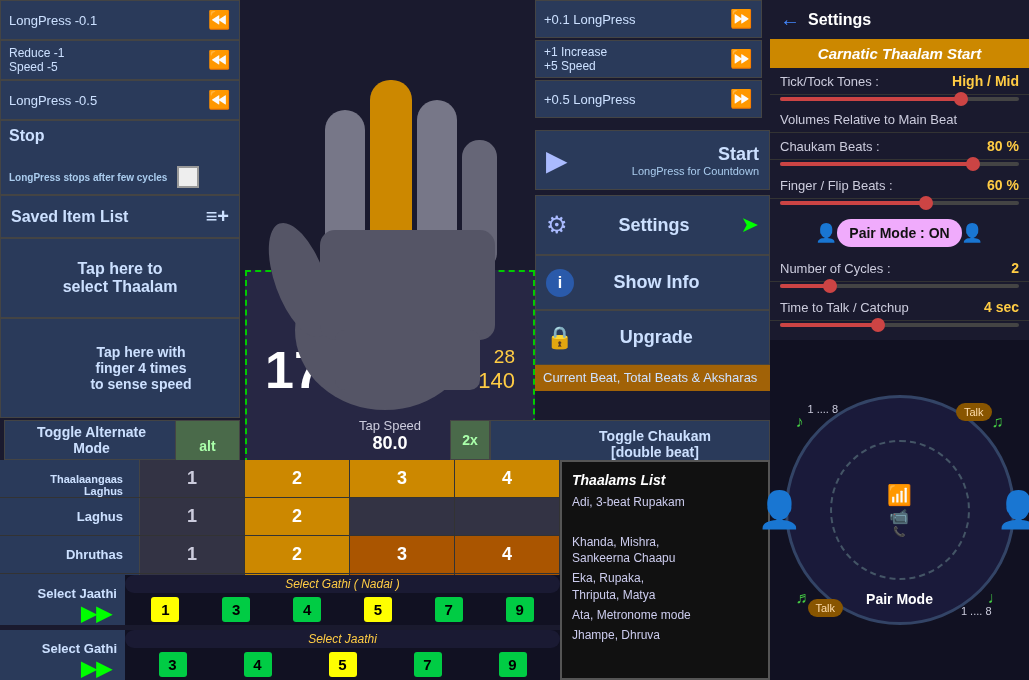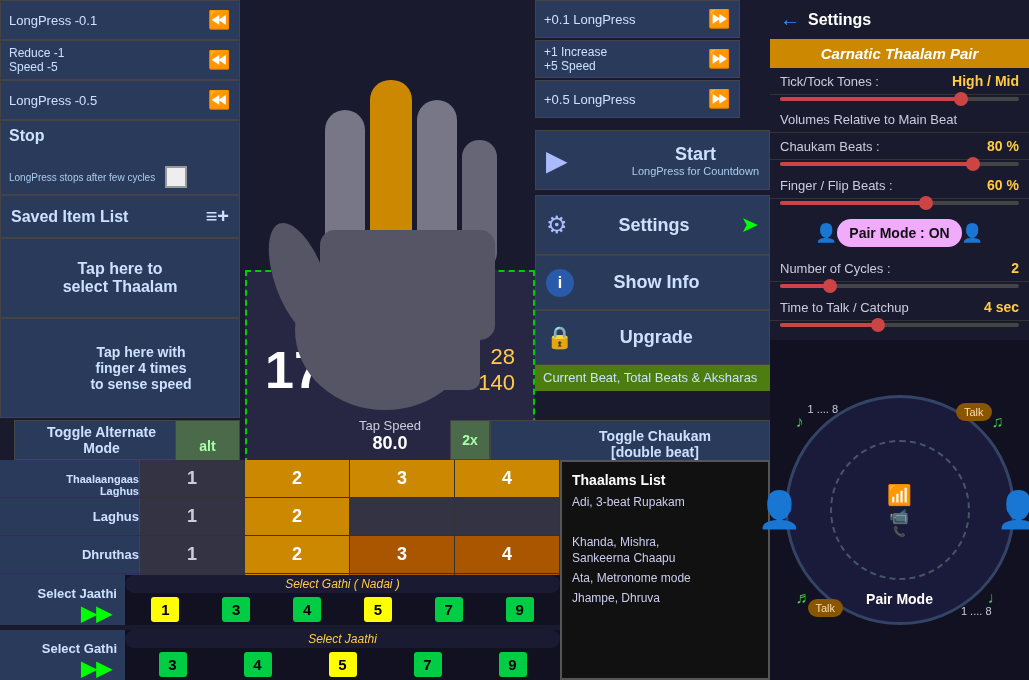--- a/index.html
+++ b/index.html
@@ -59,21 +59,21 @@
       justify-content: space-between;
     }
 
     .stop-square {
       width: 22px;
       height: 22px;
       background: #eee;
       border: 2px solid #999;
     }
 
-    .stop-sub { font-size: 10px; color: #aaccee; font-weight: normal; }
+    .stop-sub { font-size: 10px; color: #aaccee; font-weight: bold; }
 
     .rsc-btn {
       background: #2a3a5a;
       color: #cce0ff;
       border: 1px solid #444;
       display: flex;
       align-items: center;
       justify-content: space-between;
       padding: 4px 8px;
       font-size: 13px;
@@ -98,21 +98,21 @@
       justify-content: space-between;
       padding: 0 10px;
       cursor: pointer;
     }
 
     .start-btn .play-icon {
       font-size: 28px;
       color: #aabbff;
     }
 
-    .start-btn-text { text-align: center; }
+    .start-btn-text { text-align: right; }
     .start-btn-text .main { font-size: 18px; font-weight: bold; }
     .start-btn-text .sub { font-size: 11px; color: #aaccee; }
 
     
     .saved-item-btn {
       position: absolute;
       top: 195px;
       left: 0;
       width: 240px;
       height: 43px;
@@ -269,44 +269,44 @@
     .beat-numbers {
       display: flex;
       align-items: center;
       justify-content: space-between;
       margin-top: 5px;
       padding: 0 10px;
     }
 
     .beat-current { font-size: 52px; font-weight: bold; color: white; }
     .beat-right { display: flex; flex-direction: column; align-items: flex-end; }
-    .beat-total { font-size: 22px; color: #ffcc44; }
+    .beat-total { font-size: 19px; color: #ffcc44; }
     .beat-aksharas { font-size: 22px; color: #ffcc44; }
 
     .tap-speed-label { font-size: 13px; color: #ccccdd; margin-top: 18px; }
     .tap-speed-val { font-size: 18px; color: white; font-weight: bold; }
 
     
     .beat-info-label {
       position: absolute;
       top: 365px;
       left: 535px;
       width: 235px;
       font-size: 13px;
       color: #cce0ff;
-      background: #4d7c0f;
+      background: #a16207;
       padding: 4px 8px;
       line-height: 1.4;
     }
 
     
     .toggle-alt {
       position: absolute;
       top: 420px;
-      left: 14px;
+      left: 4px;
       width: 175px;
       height: 40px;
       background: #2a3a5a;
       color: #cce0ff;
       border: 1px solid #444;
       display: flex;
       align-items: center;
       justify-content: center;
       font-size: 14px;
       font-weight: bold;
@@ -381,21 +381,21 @@
       border-bottom: 1px solid #333;
     }
 
     .beat-row-label {
       width: 146px;
       background: #2a3a5a;
       color: #cce0ff;
       font-size: 13px;
       font-weight: bold;
       text-align: left;
-      padding-right: 0;
+      padding-right: 16px;
       height: 100%;
       display: flex;
       align-items: center;
       justify-content: flex-end;
       border-right: 1px solid #444;
     }
 
     .beat-cells {
       display: flex;
       flex: 1;
@@ -493,21 +493,21 @@
       top: 460px;
       left: 560px;
       width: 210px;
       height: 220px;
       background: #111111;
       border: 2px solid #555;
       color: #eeeeff;
       padding: 10px;
     }
 
-    .popup-title { font-size: 14px; font-weight: bold; color: #ffffff; margin-bottom: 6px; }
+    .popup-title { font-size: 14px; font-weight: bold; color: #ffffff; margin-bottom: 6px; font-style: italic; }
     .popup-item { font-size: 12px; color: #ccccee; margin-bottom: 3px; line-height: 1.4; }
 
     
     .settings-panel {
       background: #1a1a2e;
       color: white;
       height: 340px;
       display: flex;
       flex-direction: column;
     }
@@ -732,21 +732,21 @@
   <div style="position:absolute;top:120px;left:0;width:240px;height:75px;">
     <div class="stop-btn" style="flex-direction:column;align-items:flex-start;height:100%;">
       <span style="font-size:16px;font-weight:bold;">Stop</span>
       <div style="display:flex;align-items:center;gap:10px;">
         <span class="stop-sub">LongPress stops after few cycles</span>
         <div class="stop-square"></div>
       </div>
     </div>
   </div>
 
-  <div style="position:absolute;top:0;left:535px;width:205px;height:120px;display:flex;flex-direction:column;">
+  <div style="position:absolute;top:0;left:535px;width:227px;height:120px;display:flex;flex-direction:column;">
     <div class="rsc-btn" style="flex:1;">
       <span>+0.1 LongPress</span>
       <span class="arrow">⏩</span>
     </div>
     <div class="rsc-btn" style="flex:1;font-size:12px;">
       <span>
         <span>+1</span> <span>Increase</span><br>
         <span>+5</span> <span>Speed</span>
       </span>
       <span class="arrow">⏩</span>
@@ -940,35 +940,36 @@
         </div>
       </div>
     </div>
   </div>
 
   <div class="thaalams-popup">
     <div class="popup-title">Thaalams List</div>
     <div class="popup-item">Adi, 3-beat Rupakam</div>
     <div class="popup-item">&nbsp;</div>
     <div class="popup-item">Khanda, Mishra,<br>Sankeerna Chaapu</div>
+    <div class="popup-item">Eka, Rupaka,<br>Thriputa, Matya</div>
     <div class="popup-item">Ata, Metronome mode</div>
     <div class="popup-item">Jhampe, Dhruva</div>
   </div>
 
 </div>
 
 <div class="right-panel">
 
   <div class="settings-panel">
     <div class="settings-header">
       <span class="back-arrow">←</span>
       <span class="settings-title">Settings</span>
     </div>
 
-    <div class="app-title-bar">Carnatic Thaalam Pair</div>
+    <div class="app-title-bar">Carnatic Thaalam Start</div>
 
     <div class="setting-row">
       <span class="setting-label">Tick/Tock Tones :</span>
       <span class="setting-value">High / Mid</span>
     </div>
 
     <div class="slider-container">
       <div class="slider-track">
         <div class="slider-fill" style="width:75%;"></div>
         <div class="slider-thumb" style="left:73%;"></div>

